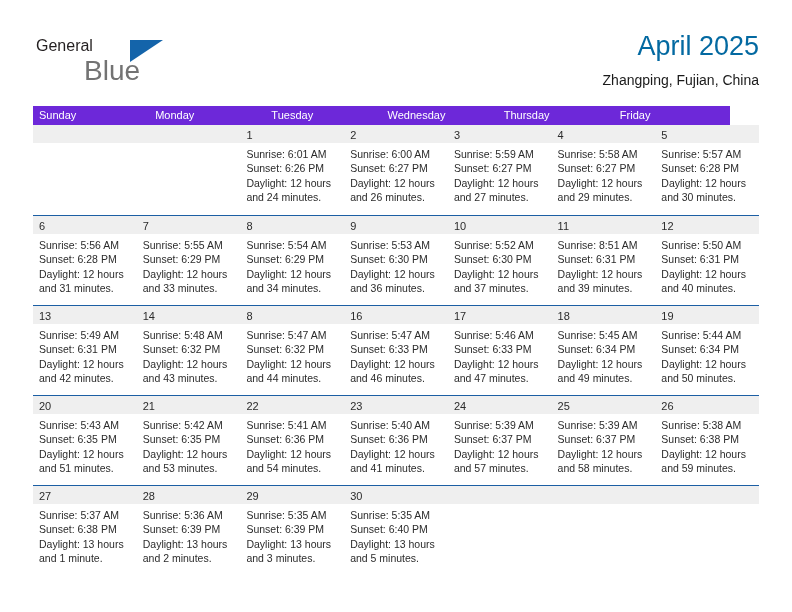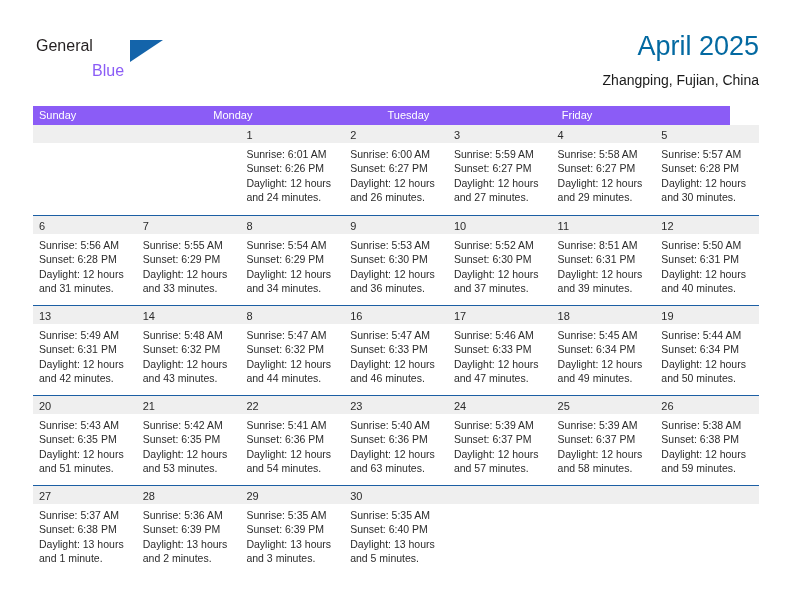--- a/index.html
+++ b/index.html
@@ -50,24 +50,24 @@
     position: absolute;
     left: 97px;
     top: 8px;
     width: 0;
     height: 0;
     border-left: 33px solid #1464aa;
     border-bottom: 22px solid transparent;
   }
   .brand-blue {
     position: absolute;
-    left: 59px;
+    left: 51px;
     top: 25px;
-    font-size: 16px;
-    color: #8b5cf6;
+    font-size: 28px;
+    color: #737373;
     line-height: 28px;
     font-weight: 400;
   }
 
   .title-block {
     position: absolute;
     right: 0;
     top: 0;
     text-align: right;
   }
@@ -91,21 +91,21 @@
   .calendar {
     position: absolute;
     left: 33px;
     top: 106px;
     width: 726px;
   }
   .weekday-header {
     display: flex;
     width: 697px;
     height: 19px;
-    background: #8b5cf6;
+    background: #6d28d9;
   }
   .weekday-cell {
     flex: 1 1 0;
     box-sizing: border-box;
     padding-left: 6px;
     color: #ffffff;
     font-size: 11px;
     line-height: 19px;
     white-space: nowrap;
     overflow: hidden;
@@ -168,20 +168,22 @@
       <div class="cal-subtitle">Zhangping, Fujian, China</div>
     </div>
 
   </div>
 
   <div class="calendar">
     <div class="weekday-header">
         <div class="weekday-cell">Sunday</div>
         <div class="weekday-cell">Monday</div>
         <div class="weekday-cell">Tuesday</div>
+        <div class="weekday-cell">Wednesday</div>
+        <div class="weekday-cell">Thursday</div>
         <div class="weekday-cell">Friday</div>
       </div>
     <div id="weeks-container">
         <div class="week-row first">
           <div class="day-cell">
             <div class="day-number-band"><span class="day-number"></span></div>
             <div class="day-body"></div>
           </div>
           <div class="day-cell">
             <div class="day-number-band"><span class="day-number"></span></div>
@@ -390,21 +392,21 @@
               <div class="day-line">Daylight: 12 hours</div>
               <div class="day-line">and 54 minutes.</div>
             </div>
           </div>
           <div class="day-cell">
             <div class="day-number-band"><span class="day-number">23</span></div>
             <div class="day-body">
               <div class="day-line">Sunrise: 5:40 AM</div>
               <div class="day-line">Sunset: 6:36 PM</div>
               <div class="day-line">Daylight: 12 hours</div>
-              <div class="day-line">and 63 minutes.</div>
+              <div class="day-line">and 41 minutes.</div>
             </div>
           </div>
           <div class="day-cell">
             <div class="day-number-band"><span class="day-number">24</span></div>
             <div class="day-body">
               <div class="day-line">Sunrise: 5:39 AM</div>
               <div class="day-line">Sunset: 6:37 PM</div>
               <div class="day-line">Daylight: 12 hours</div>
               <div class="day-line">and 57 minutes.</div>
             </div>

